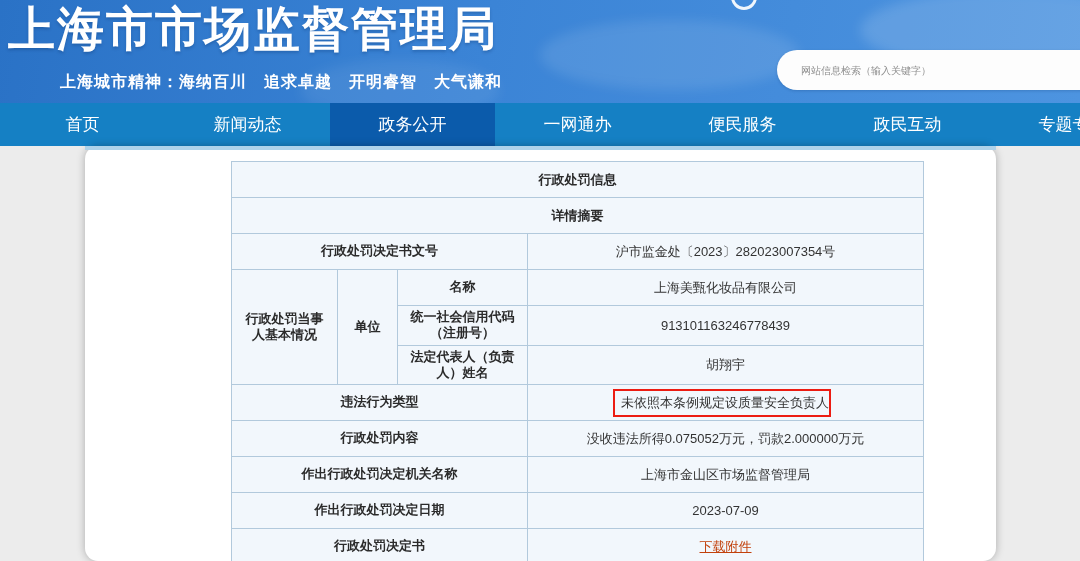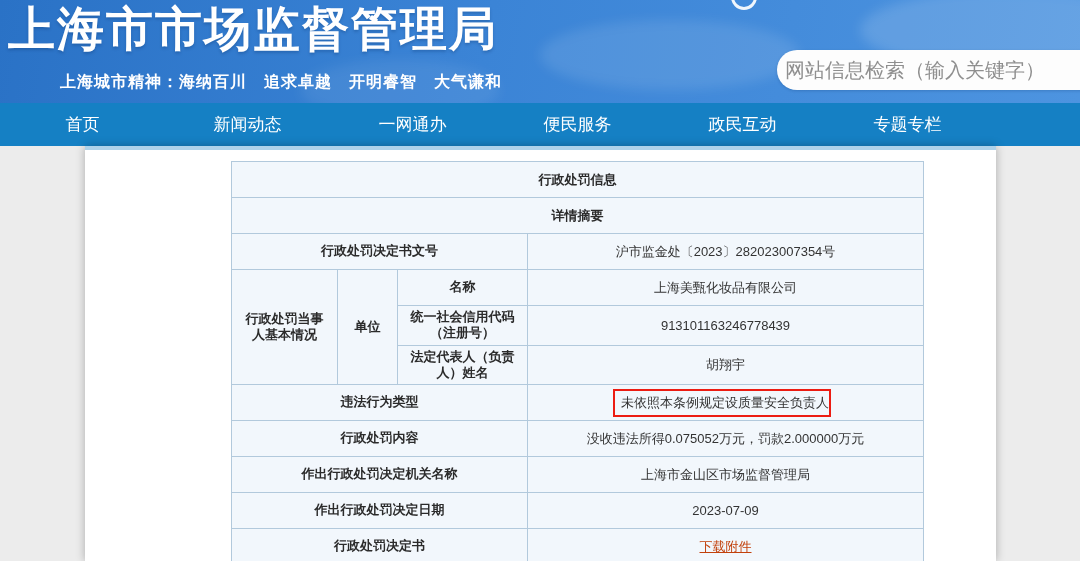--- a/index.html
+++ b/index.html
@@ -31,21 +31,21 @@
     border:3px solid rgba(255,255,255,0.92); background:transparent;
   }
   .search-pill{
     position:absolute; left:777px; top:50px;
     width:330px; height:40px; border-radius:21px;
     background:#fdfdfd; box-shadow:0 1px 3px rgba(0,40,90,0.2);
     display:flex; align-items:center;
   }
   .search-pill input{
     border:none; outline:none; background:transparent;
-    width:270px; margin-left:8px; font-size:20px; color:#15803d;
+    width:270px; margin-left:24px; font-size:10px; color:#15803d;
     font-family:"Liberation Sans","DejaVu Sans",sans-serif;
   }
   .search-pill input::placeholder{ color:#8f8f8f; }
 
   
   .main-nav{
     width:1080px; height:43px; background:#1580c4;
     display:flex; overflow:hidden;
   }
   .nav-item{
@@ -53,21 +53,21 @@
     text-align:center; color:#ffffff; font-size:17px; cursor:pointer; white-space:nowrap;font-family:Liberation Serif, serif;
   }
   .nav-item.active{ background:#0b5bab; }
 
   
   .page-body{
     position:relative; width:1080px; height:415px; background:#ececec;
   }
   .content-panel{
     position:absolute; left:85px; top:0; width:911px; height:415px;
-    background:#ffffff; box-shadow:0 0 9px rgba(0,0,0,0.28);
+    background:#ffffff; box-shadow:0 0 9px rgba(0,0,0,0.28);border-radius:13px;
   }
   .panel-topstrip{ width:100%; height:4px; background:#aed2ea; }
 
   
   table.penalty{
     border-collapse:collapse; table-layout:fixed;
     margin:11px 0 0 146px; width:692px;
     font-size:13px; color:#333;
   }
   table.penalty td{
@@ -95,20 +95,21 @@
   <div class="site-title">上海市市场监督管理局</div>
   <div class="site-motto">上海城市精神：海纳百川　追求卓越　开明睿智　大气谦和</div>
   <div class="search-pill">
     <input type="text" placeholder="网站信息检索（输入关键字）" style="">
   </div>
 </div>
 
 <div class="main-nav">
   <div class="nav-item">首页</div>
   <div class="nav-item">新闻动态</div>
+  <div class="nav-item active">政务公开</div>
   <div class="nav-item">一网通办</div>
   <div class="nav-item">便民服务</div>
   <div class="nav-item">政民互动</div>
   <div class="nav-item">专题专栏</div>
 </div>
 
 <div class="page-body">
   <div class="content-panel">
     <div class="panel-topstrip"></div>
 

